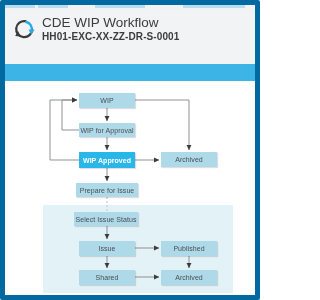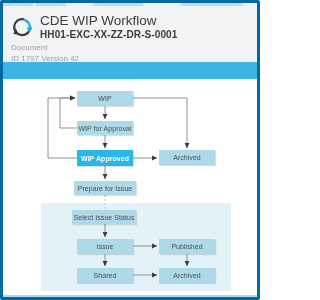--- a/index.html
+++ b/index.html
@@ -6,21 +6,21 @@
   html, body {
     width: 260px; height: 300px;
     background: #ffffff;
     font-family: "Liberation Sans", sans-serif;
     overflow: hidden;
   }
   #app {
     position: relative;
     width: 260px; height: 300px;
     background: #ffffff;
-    border: 3px solid #0369a1;
+    border: 5px solid #0369a1;
     border-radius: 2px;
     overflow: hidden;
   }
 
   
   .topstrip {
     position: absolute; top: 0; left: 0;
     width: 260px; height: 5px;
     background: #f1f2f3;
   }
@@ -115,24 +115,20 @@
     <svg class="wf-icon" viewBox="0 0 24 24">
       <path d="M12.5 4.2 A8 8 0 1 0 19.2 12.4" fill="none" stroke="#3a3a3a" stroke-width="2.3" stroke-linecap="round"></path>
       <path d="M5.0 14.0 L7.6 19.4 L2.2 19.0 Z" fill="#3a3a3a"></path>
       <path d="M18.5 14.0 A7 7 0 0 0 13.2 5.0" fill="none" stroke="#29ace3" stroke-width="2.3" stroke-linecap="round"></path>
       <path d="M21.6 13.0 L18.0 17.6 L15.6 12.4 Z" fill="#29ace3"></path>
     </svg>
     <div class="title-block">
       <div class="title">CDE WIP Workflow</div>
       <div class="subtitle">HH01-EXC-XX-ZZ-DR-S-0001</div>
     </div>
-    <div class="meta">
-      <div class="meta-line">Document</div>
-      <div class="meta-line">ID 1797 Version 42</div>
-    </div>
   </div>
 
   <div class="blueband"></div>
 
   <div class="canvas">
 
     <div class="grp" style="left:38px; top:124px; width:190px; height:88px;"></div>
 
     <svg width="260" height="216">
       <defs>

